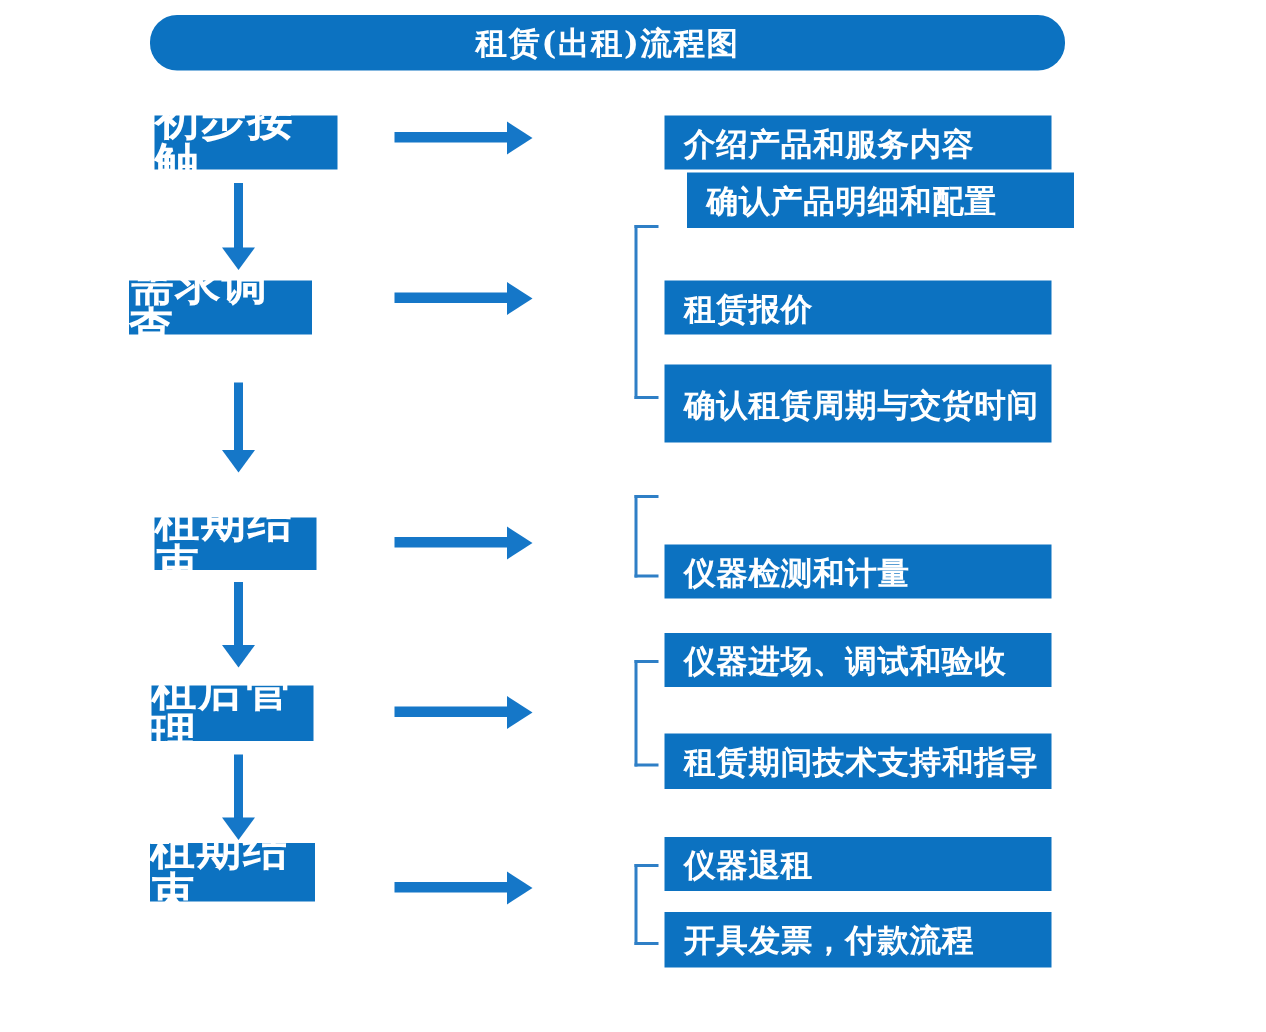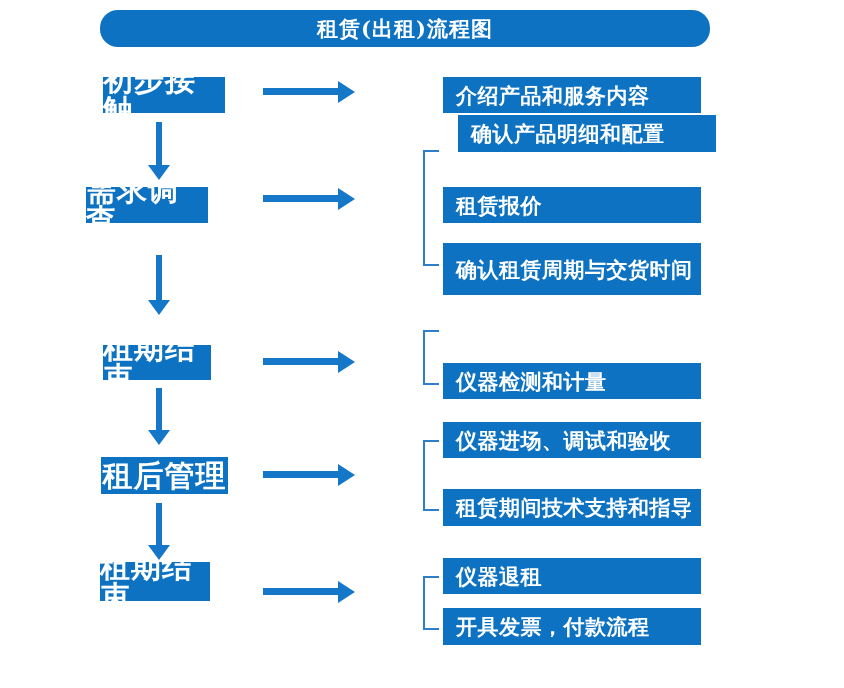--- a/index.html
+++ b/index.html
@@ -44,21 +44,21 @@
 
 <div class="canvas">
 
   <div class="banner">
     <span>租赁(出租)流程图</span>
   </div>
 
   <div class="box step" style="left:103px;top:77px;width:122px;height:36px;">初步接触</div>
   <div class="box step" style="left:86px;top:187px;width:122px;height:36px;">需求调查</div>
   <div class="box step" style="left:103px;top:345px;width:108px;height:35px;">租期结束</div>
-  <div class="box step" style="left:101px;top:457px;width:127px;height:37px;">租后管理</div>
+  <div class="box step" style="left:101px;top:457px;width:108px;height:37px;">租后管理</div>
   <div class="box step" style="left:100px;top:562px;width:110px;height:39px;">租期结束</div>
 
   <div class="box detail" style="top:77px;height:36px;">介绍产品和服务内容</div>
   <div class="box detail" style="top:115px;height:37px;margin-left:15px;">确认产品明细和配置</div>
   <div class="box detail" style="top:187px;height:36px;">租赁报价</div>
   <div class="box detail" style="top:243px;height:52px;">确认租赁周期与交货时间</div>
   <div class="box detail" style="top:363px;height:36px;">仪器检测和计量</div>
   <div class="box detail" style="top:422px;height:36px;">仪器进场、调试和验收</div>
   <div class="box detail" style="top:558px;height:36px;">仪器退租</div>
   <div class="box detail" style="top:489px;height:37px;">租赁期间技术支持和指导</div>

